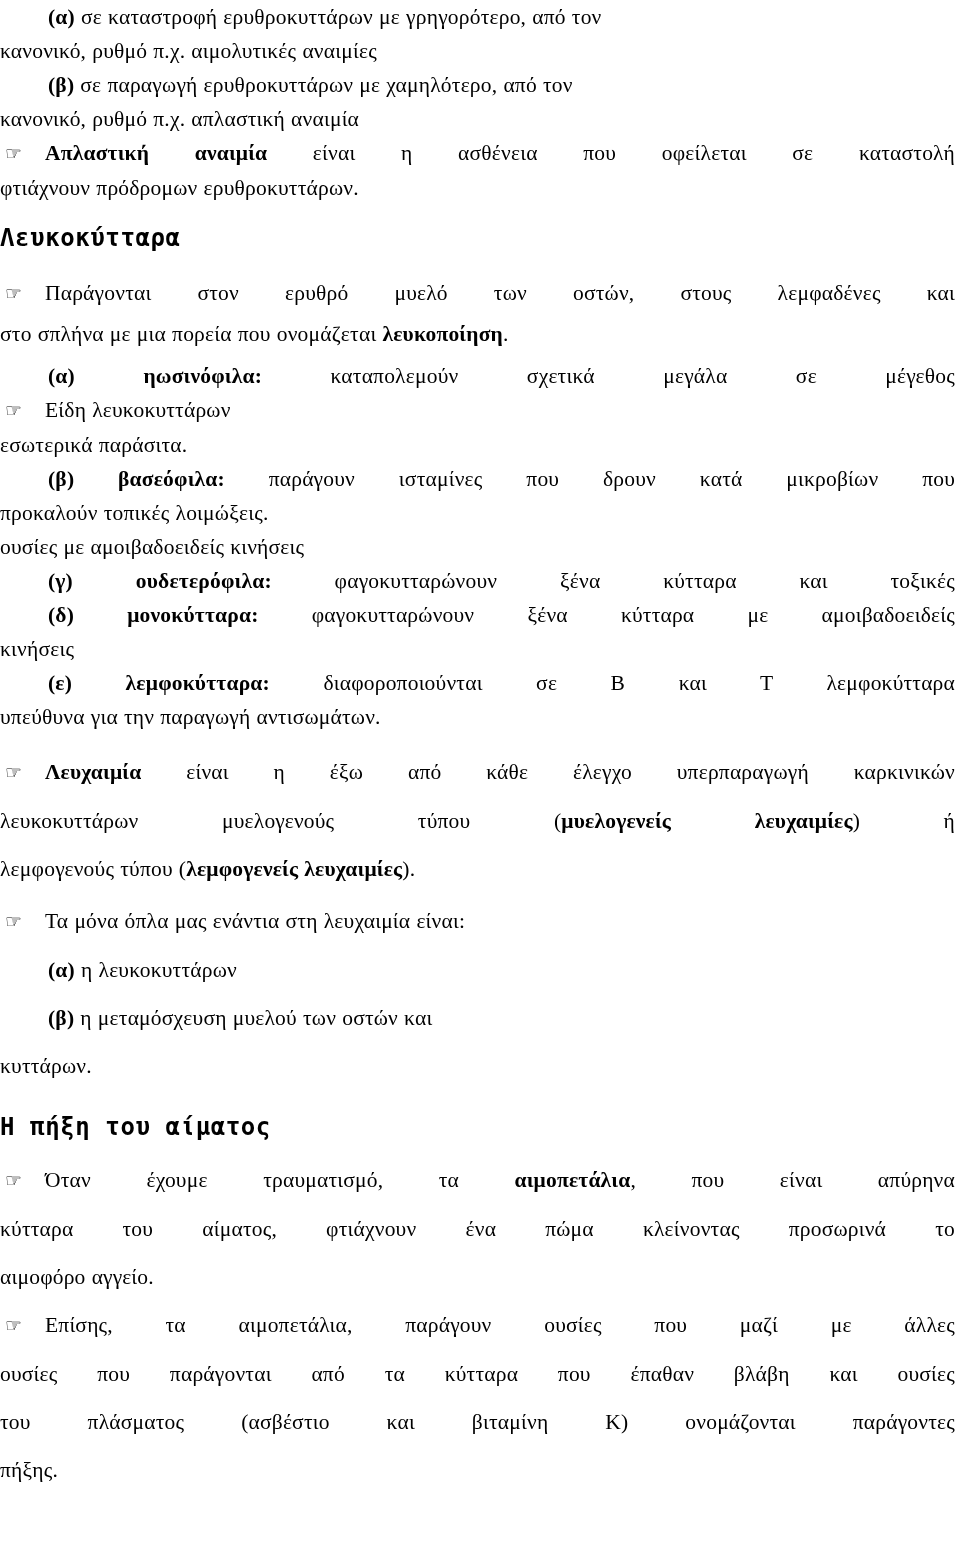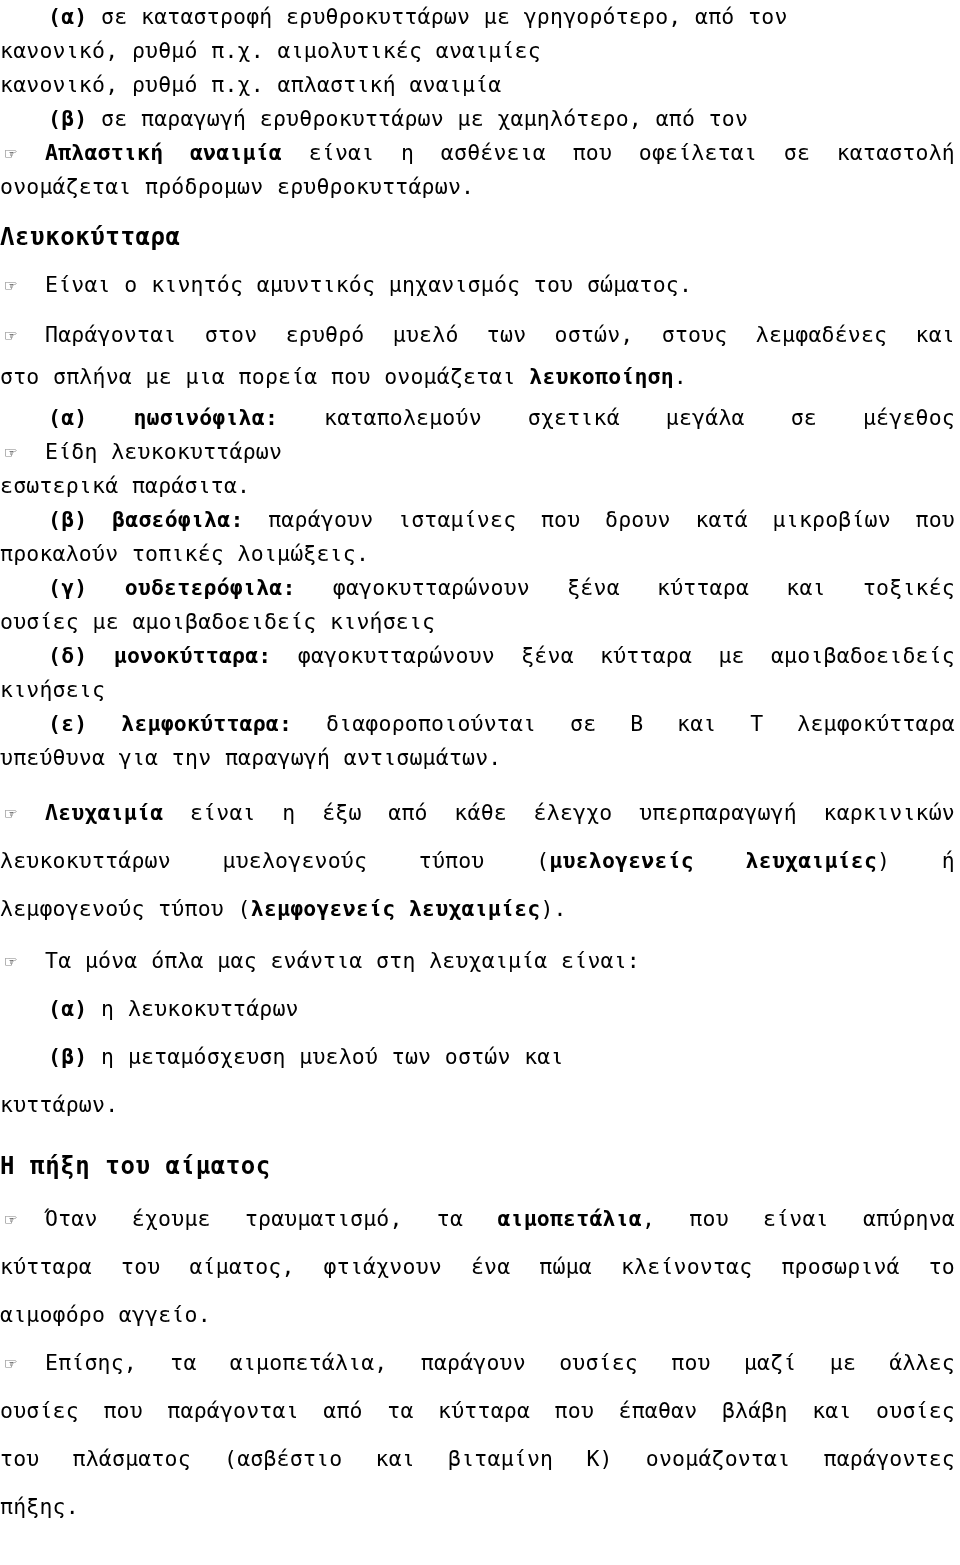--- a/index.html
+++ b/index.html
@@ -27,20 +27,21 @@
   
   .para {
     position: relative;
     text-align: justify;
     text-justify: inter-word;
     font-size: 21.5px;
     letter-spacing: 0.2px;
     word-spacing: 0.5px;
     margin: 0;
     padding: 0 0 0 0;
+    font-family: Liberation Serif, serif;
   }
 
   
   .tight { line-height: 34px; }
   
   .loose { line-height: 48px; }
   .semi  { line-height: 41px; }
 
   
   .bullet {
@@ -95,45 +96,42 @@
 <div class="page">
 
   <div class="para tight subitem">
     <span class="b lbl">(α)</span>
     <span>σε καταστροφή ερυθροκυττάρων με γρηγορότερο, από τον</span>
   </div>
   <div class="para tight flush">
     <span>κανονικό, ρυθμό π.χ. αιμολυτικές αναιμίες</span>
   </div>
 
-  <div class="para tight flush">
-    <span>κανονικό, ρυθμό π.χ. απλαστική αναιμία</span>
-  </div>
   <div class="para tight subitem">
     <span class="b lbl">(β)</span>
     <span>σε παραγωγή ερυθροκυττάρων με χαμηλότερο, από τον</span>
   </div>
+  <div class="para tight flush">
+    <span>κανονικό, ρυθμό π.χ. απλαστική αναιμία</span>
+  </div>
 
   <div class="para tight bullet j-all">
     <span class="marker">☞</span><span class="b">Απλαστική αναιμία</span>
     <span>είναι η ασθένεια που οφείλεται σε καταστολή</span>
   </div>
   <div class="para tight flush">
-    <span>ονομάζεται πρόδρομων ερυθροκυττάρων.</span>
+    <span>φτιάχνουν πρόδρομων ερυθροκυττάρων.</span>
   </div>
 
   <div class="sp16"></div>
 
   <h2 class="heading">Λευκοκύτταρα</h2>
 
   <div class="sp10"></div>
 
-  <div class="para semi bullet">
-    <span class="marker">☞</span><span>Είναι ο κινητός αμυντικός μηχανισμός του σώματος.</span>
-  </div>
 
   <div class="sp8"></div>
 
   <div class="para semi bullet j-all">
     <span class="marker">☞</span><span>Παράγονται στον ερυθρό μυελό των οστών, στους λεμφαδένες και</span>
   </div>
   <div class="para semi flush">
     <span>στο σπλήνα με μια πορεία που ονομάζεται </span><span class="b">λευκοποίηση</span><span>.</span>
   </div>
 
@@ -154,28 +152,28 @@
 
   <div class="para tight subitem j-all">
     <span class="b lbl">(β)</span>
     <span class="b">βασεόφιλα:</span>
     <span>παράγουν ισταμίνες που δρουν κατά μικροβίων που</span>
   </div>
   <div class="para tight flush">
     <span>προκαλούν τοπικές λοιμώξεις.</span>
   </div>
 
+  <div class="para tight flush">
+    <span>ουσίες με αμοιβαδοειδείς κινήσεις</span>
+  </div>
   <div class="para tight subitem j-all">
     <span class="b lbl">(γ)</span>
     <span class="b">ουδετερόφιλα:</span>
     <span>φαγοκυτταρώνουν ξένα κύτταρα και τοξικές</span>
   </div>
-  <div class="para tight flush">
-    <span>ουσίες με αμοιβαδοειδείς κινήσεις</span>
-  </div>
 
   <div class="para tight subitem j-all">
     <span class="b lbl">(δ)</span>
     <span class="b">μονοκύτταρα:</span>
     <span>φαγοκυτταρώνουν ξένα κύτταρα με αμοιβαδοειδείς</span>
   </div>
   <div class="para tight flush">
     <span>κινήσεις</span>
   </div>
 

